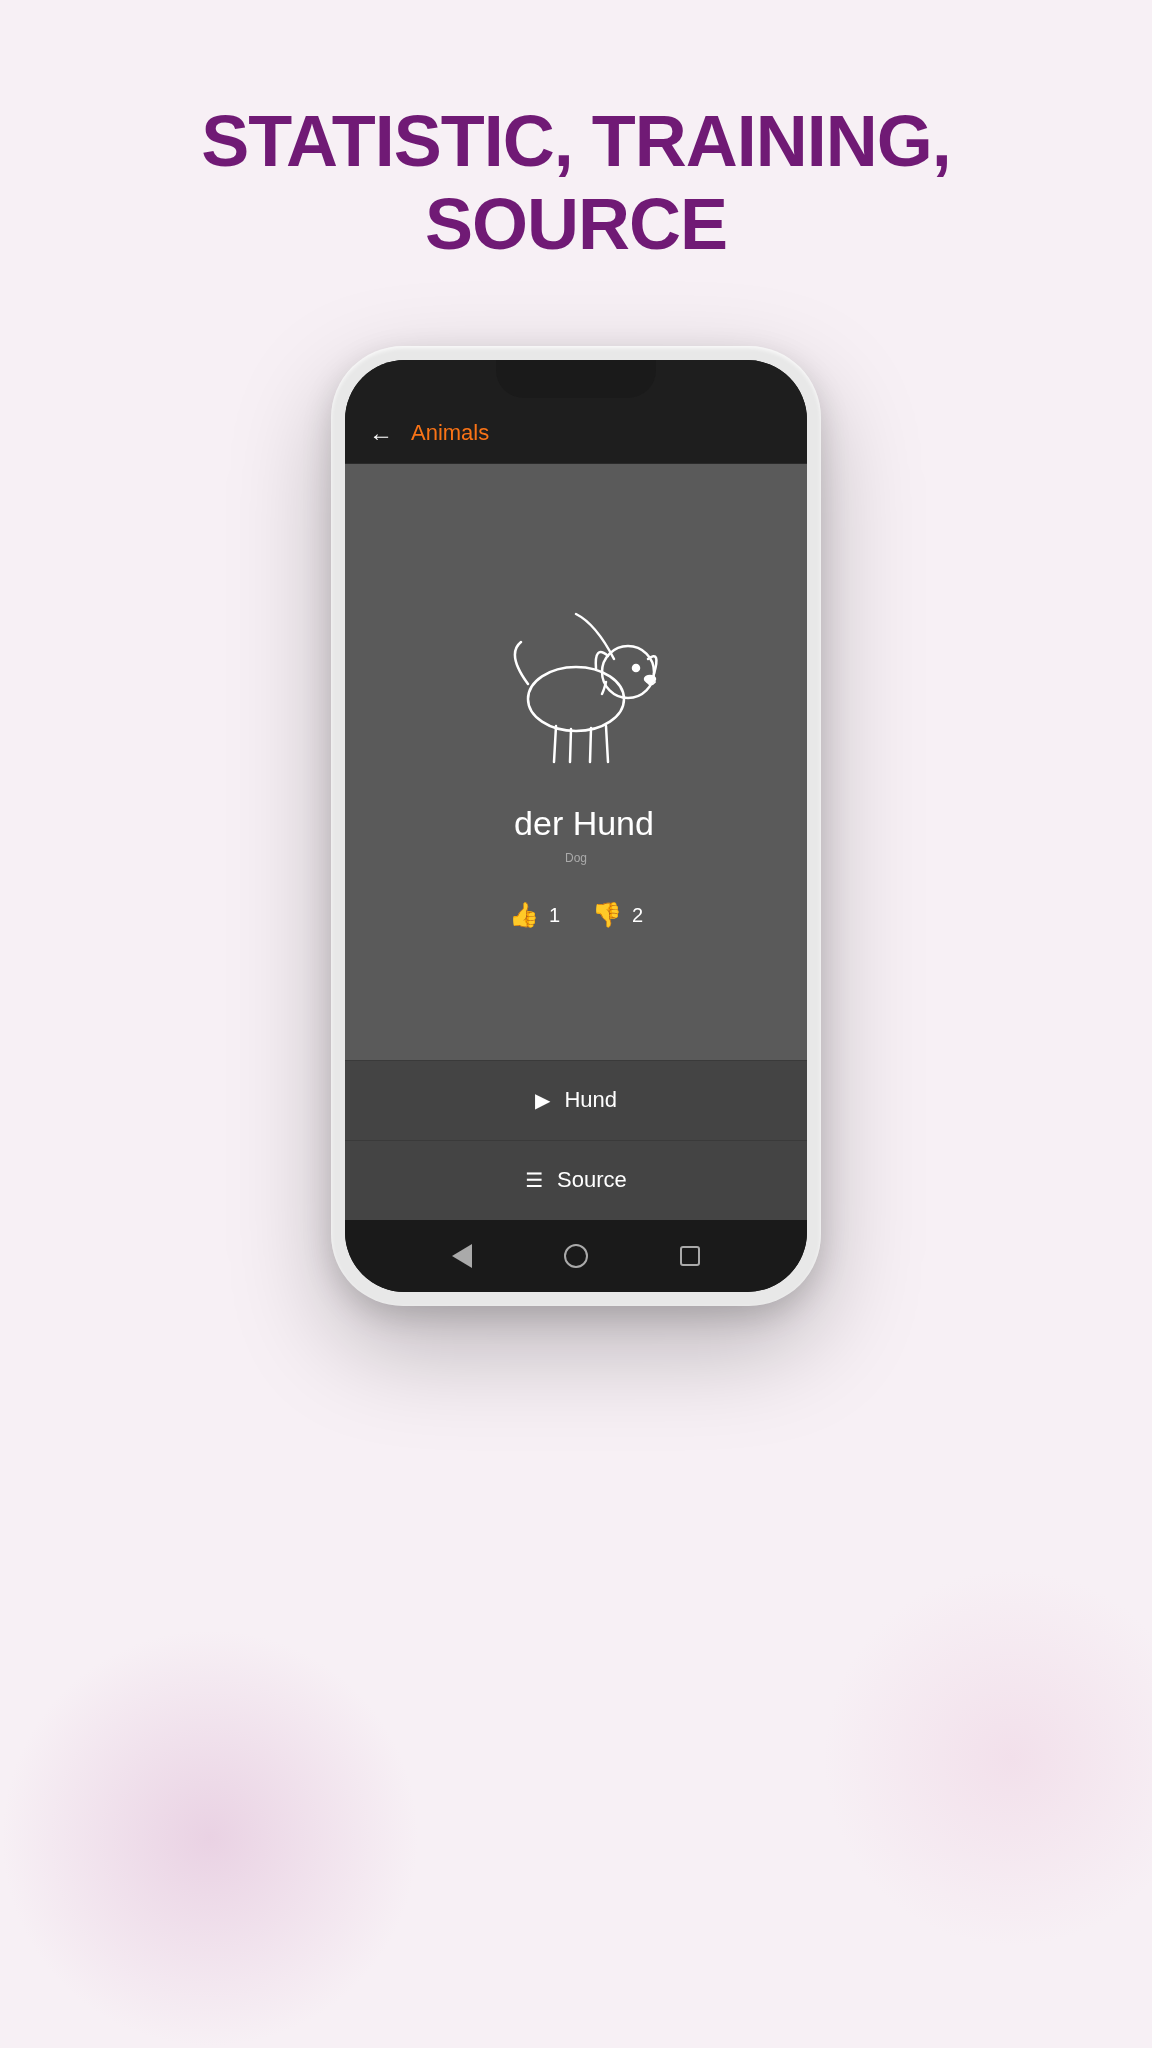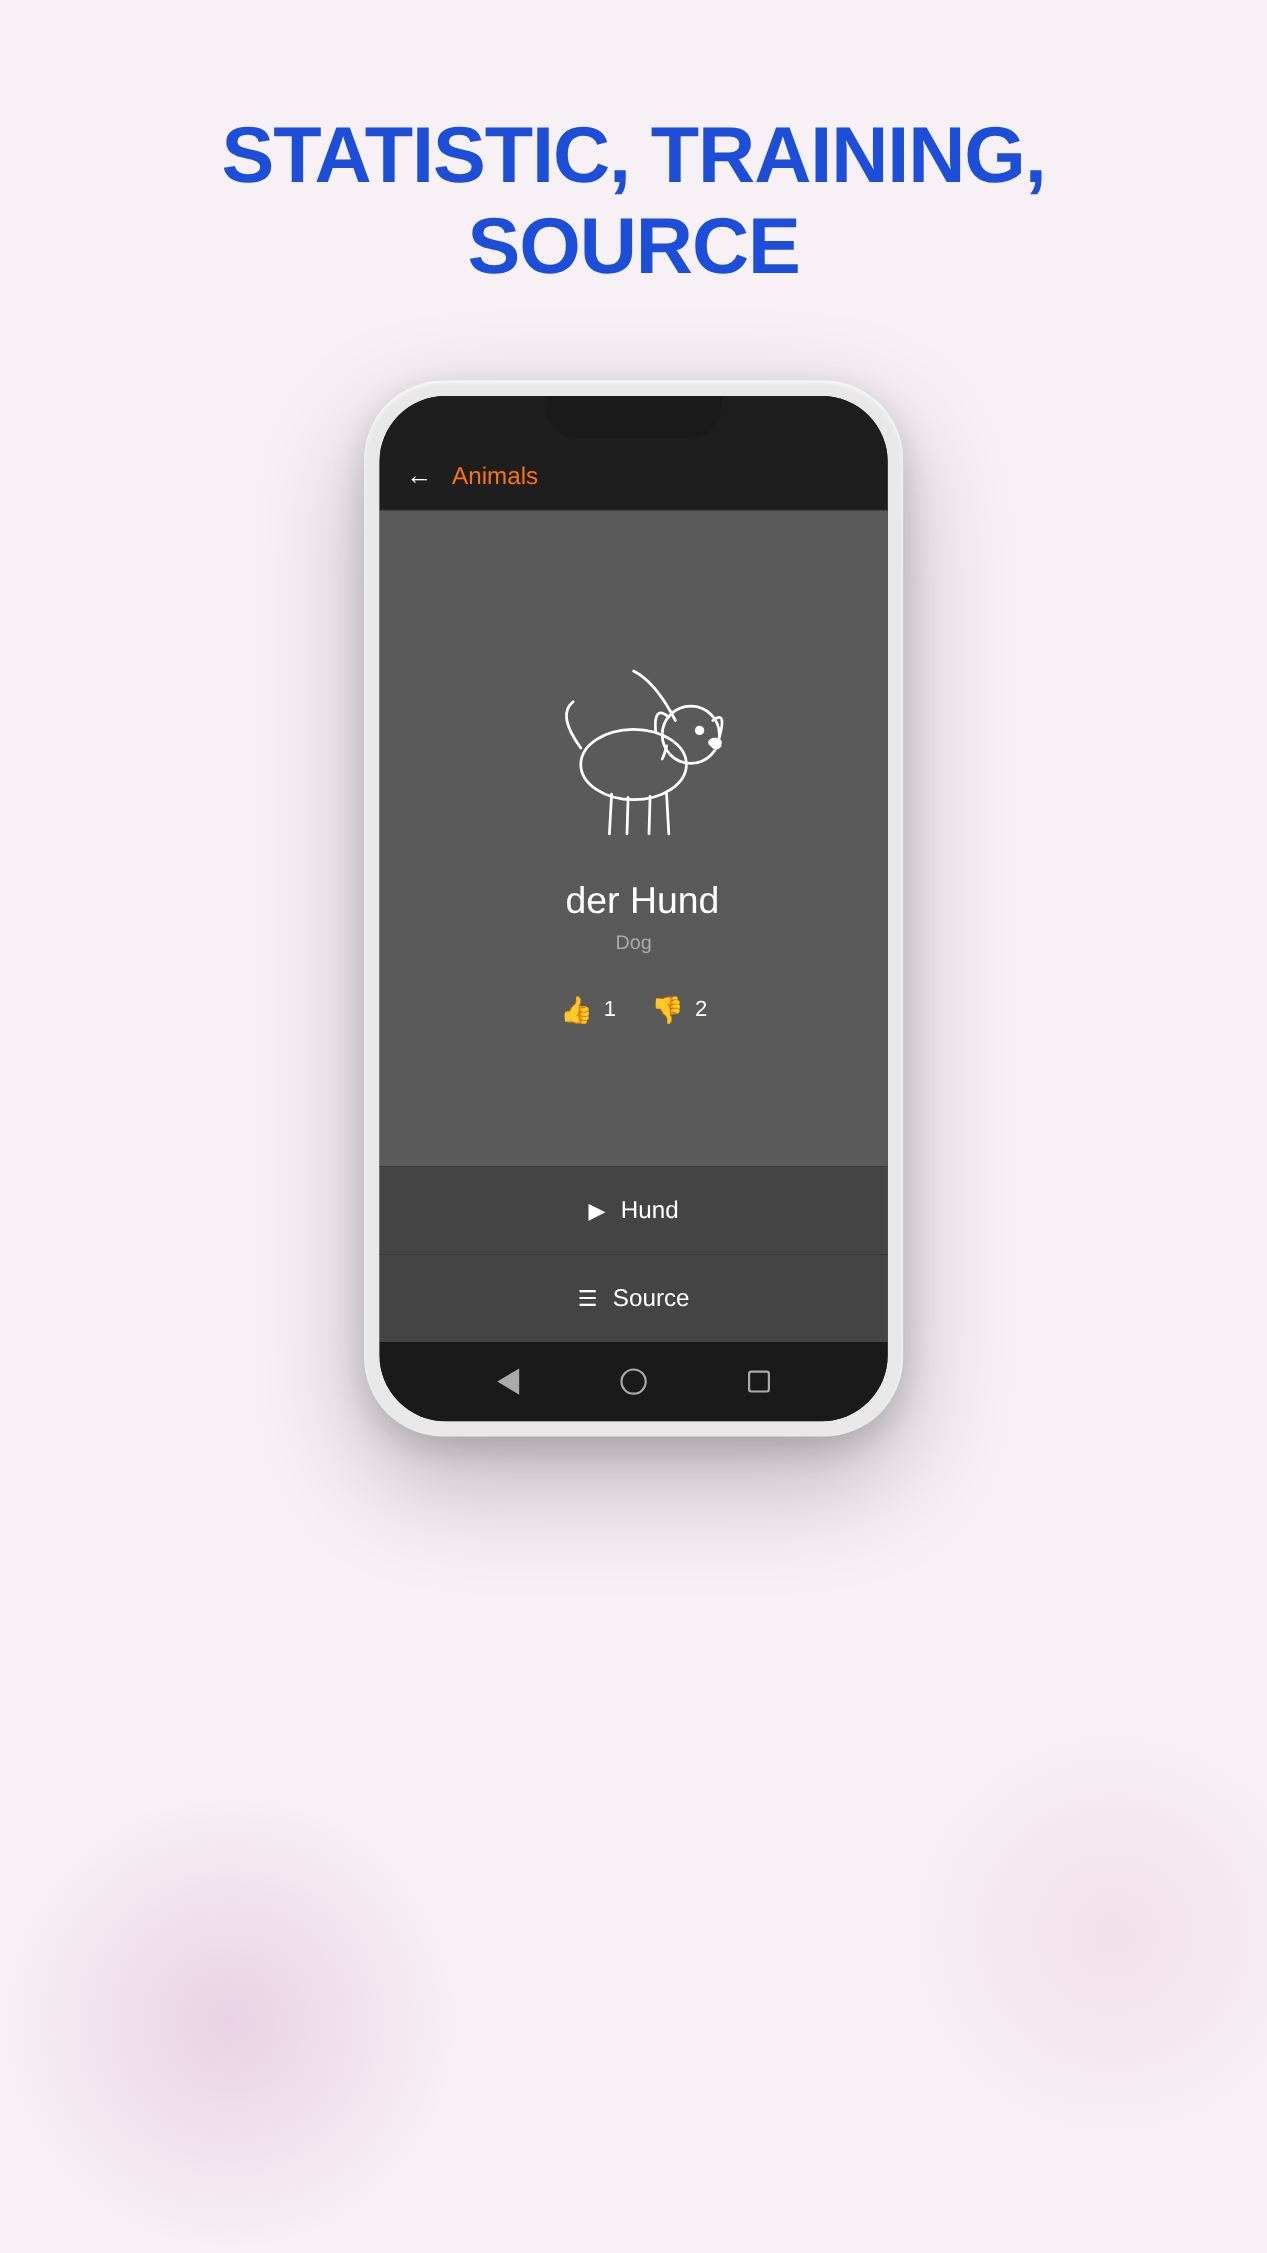--- a/index.html
+++ b/index.html
@@ -39,21 +39,21 @@
       height: 380px;
       background: radial-gradient(ellipse, rgba(235, 200, 220, 0.4) 0%, transparent 70%);
       border-radius: 50%;
     }
 
     .page-title {
       margin-top: 100px;
       text-align: center;
       font-size: 72px;
       font-weight: 900;
-      color: #1d4ed8;
+      color: #701a75;
       line-height: 1.15;
       letter-spacing: -1px;
       z-index: 1;
     }
 
     .phone-wrapper {
       margin-top: 80px;
       z-index: 2;
       position: relative;
     }
@@ -151,21 +151,21 @@
       color: #ffffff;
       font-size: 34px;
       font-weight: 400;
       margin-bottom: 8px;
       text-align: center;
       margin-left: 16px;
     }
 
     .dog-translation {
       color: #aaaaaa;
-      font-size: 18px;
+      font-size: 12px;
       font-weight: 400;
       margin-bottom: 36px;
       text-align: center;
     }
 
     .vote-row {
       display: flex;
       align-items: center;
       gap: 32px;
     }

